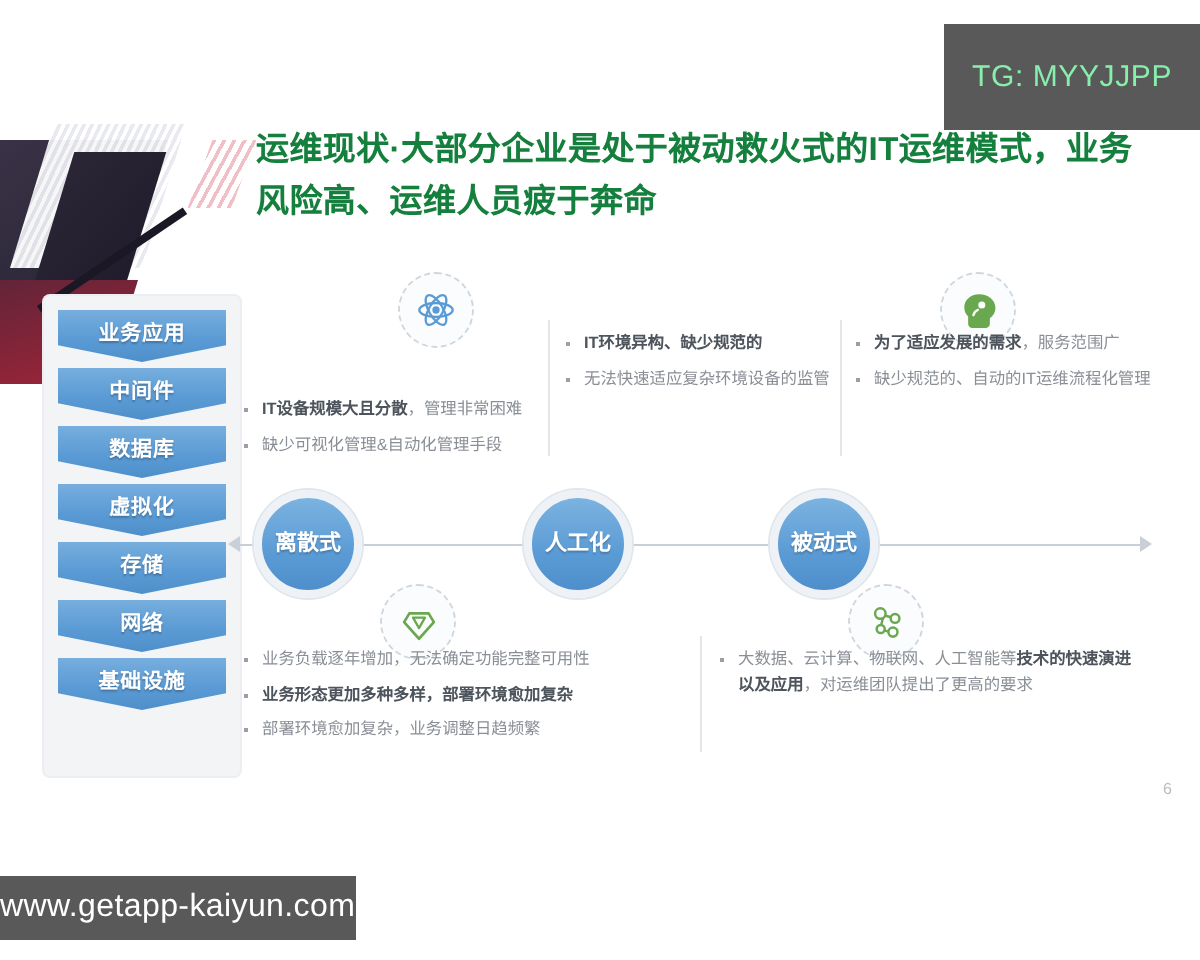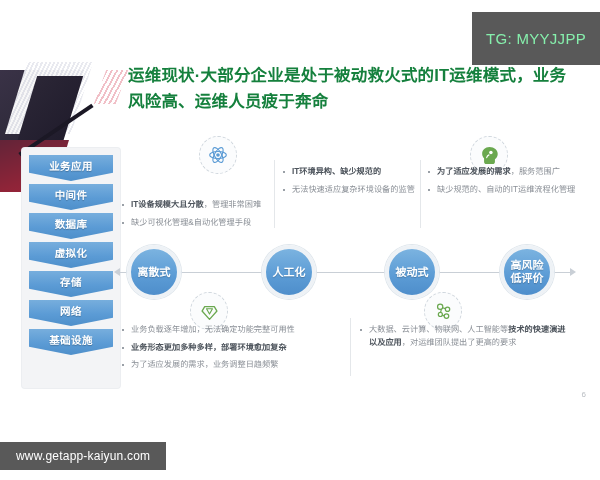--- a/index.html
+++ b/index.html
@@ -161,21 +161,21 @@
   
   .wm-tg{
     position:absolute;right:0;top:12px;
     background:#595959;color:#86efac;
     font-size:15px;padding:18px 14px;
     letter-spacing:.3px;
   }
   .wm-url{
     position:absolute;left:0;bottom:10px;
     background:#595959;color:#ffffff;
-    font-size:12px;padding:7px 16px;
+    font-size:16px;padding:7px 0;
     letter-spacing:.2px;
   }
   .wm-band-bottom{
     position:absolute;left:0;bottom:0;width:600px;height:8px;background:#ffffff;
   }
 </style>
 </head>
 <body>
 
 <div id="slide">
@@ -221,26 +221,20 @@
   <div class="flow-arrow-left"></div>
 
   <div class="circle" id="circle-0">
     <b>离散式</b>
   </div>
   <div class="circle" id="circle-1">
     <b>人工化</b>
   </div>
   <div class="circle" id="circle-2">
     <b>被动式</b>
-  </div>
-  <div class="circle" id="circle-3">
-    <b>
-      <span>高风险</span><br>
-      <span>低评价</span>
-    </b>
   </div>
 
   <div class="icon-ring" id="icon-atom">
     <svg width="20" height="20" viewBox="0 0 24 24" fill="none" stroke="#5b9bd5" stroke-width="1.4">
       <circle cx="12" cy="12" r="2.2" fill="#5b9bd5" stroke="none"></circle>
       <ellipse cx="12" cy="12" rx="10" ry="4.2"></ellipse>
       <ellipse cx="12" cy="12" rx="10" ry="4.2" transform="rotate(60 12 12)"></ellipse>
       <ellipse cx="12" cy="12" rx="10" ry="4.2" transform="rotate(120 12 12)"></ellipse>
     </svg>
   </div>
@@ -287,21 +281,21 @@
     <ul>
       <li><b>为了适应发展的需求</b><span>，服务范围广</span></li>
       <li><span>缺少规范的、自动的IT运维流程化管理</span></li>
     </ul>
   </div>
 
   <div class="col" id="col-bot-0">
     <ul>
       <li><span>业务负载逐年增加，无法确定功能完整可用性</span></li>
       <li><b>业务形态更加多种多样，部署环境愈加复杂</b></li>
-      <li><span>为了适应发展的需求，业务调整日趋频繁</span></li>
+      <li><span>部署环境愈加复杂，业务调整日趋频繁</span></li>
     </ul>
   </div>
   <div class="col" id="col-bot-1">
     <ul>
       <li><span>大数据、云计算、物联网、人工智能等</span><b>技术的快速演进以及应用</b><span>，对运维团队提出了更高的要求</span></li>
     </ul>
   </div>
 
   <div class="page-num">6</div>
 </div>

